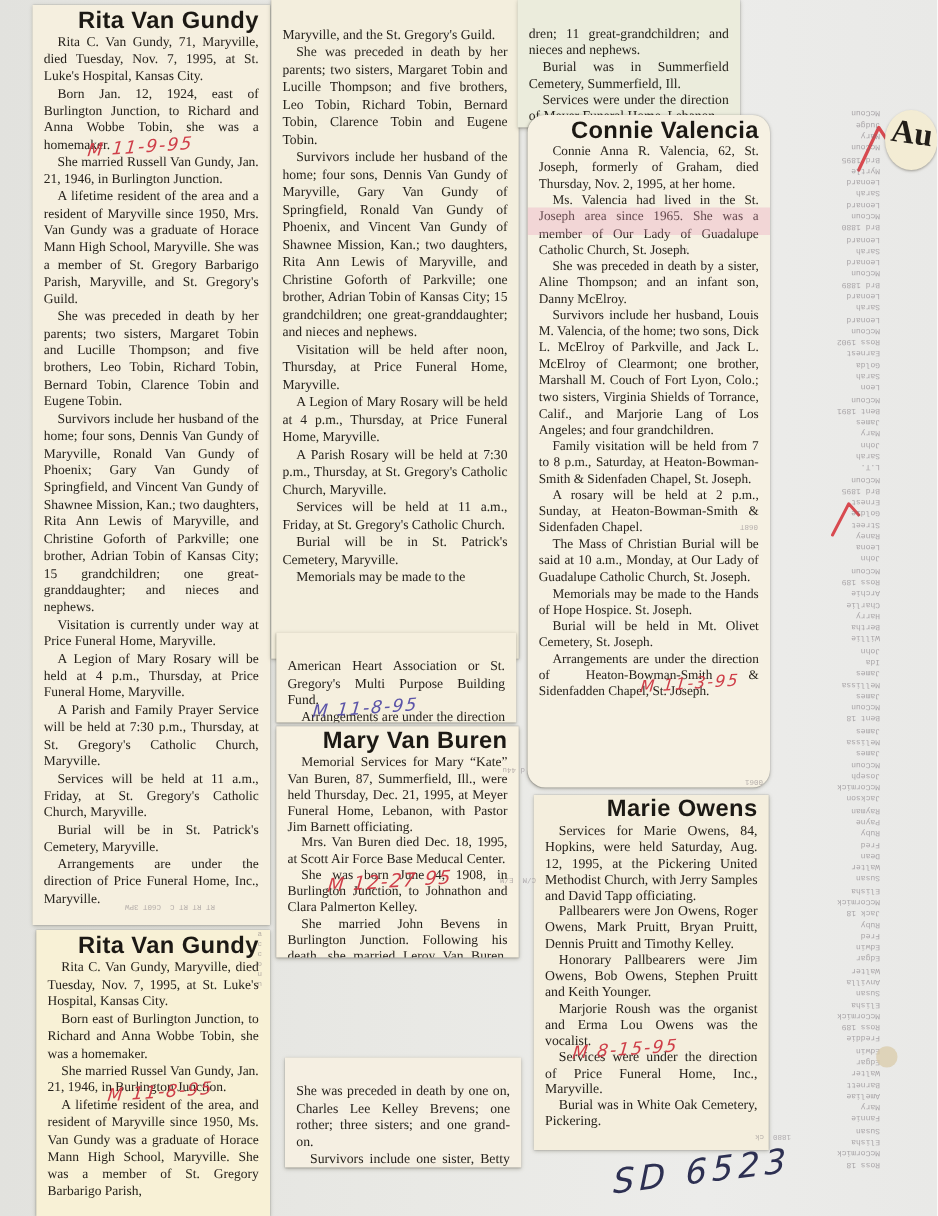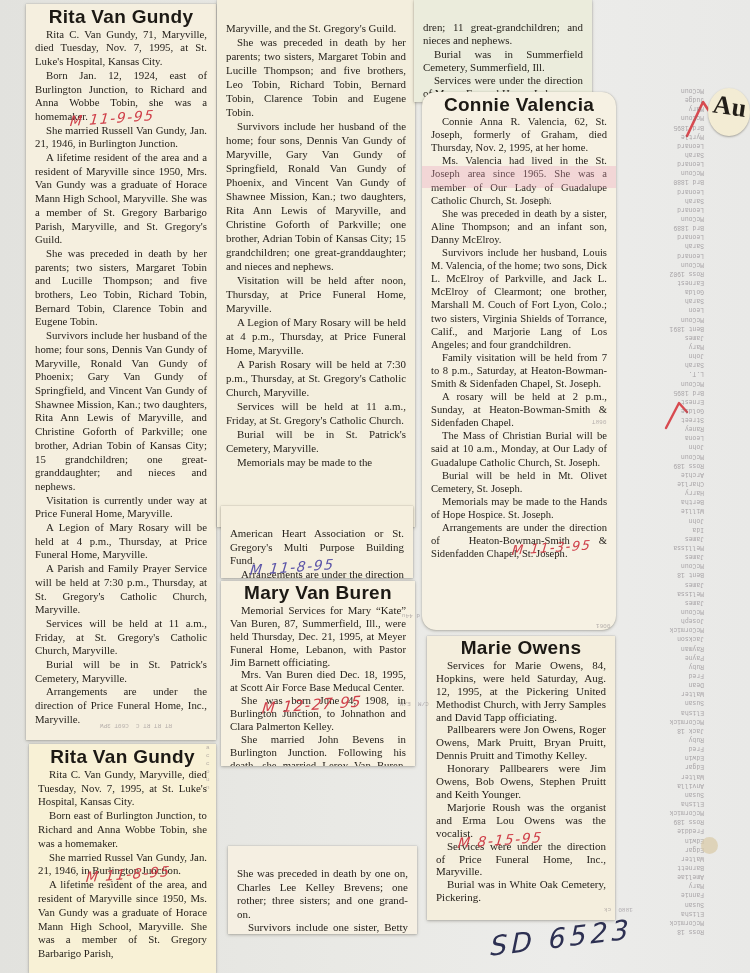--- a/index.html
+++ b/index.html
@@ -9,21 +9,21 @@
     font-family:"Liberation Serif",serif;
   }
   .clip{
     position:absolute;box-sizing:border-box;padding:5px 9px;
     color:#27231d;overflow:hidden;
     box-shadow:0 1px 3px rgba(70,65,50,.35),0 0 1px rgba(0,0,0,.25);
   }
   .clip p{margin:0;text-indent:11px;text-align:justify;}
   .clip.cont p:first-child{text-indent:0;margin-top:16px;}
   .headline{
-    font-family:"Liberation Sans",sans-serif;font-weight:bold;text-align:center;
+    font-family:"Liberation Sans",sans-serif;font-weight:bold;text-align:right;
     font-size:19px;margin:1px 0 4px;letter-spacing:.3px;color:#1c1914;text-indent:0;
   }
   .hand{
     position:absolute;font-family:"DejaVu Sans",sans-serif;font-style:italic;
     letter-spacing:1.5px;transform:rotate(-4deg) skewX(-10deg);white-space:nowrap;
   }
   .red{color:#cf3f49;}
   .blue{color:#5b54a8;}
   .ink{color:#2d3052;}
   .strip{position:absolute;left:626px;top:86px;width:78px;}
@@ -149,22 +149,22 @@
     <div class="pink-band"></div>
     <h2 class="headline">Connie Valencia</h2>
     <div>
         <p>Connie Anna R. Valencia, 62, St. Joseph, formerly of Graham, died Thursday, Nov. 2, 1995, at her home.</p>
         <p>Ms. Valencia had lived in the St. Joseph area since 1965. She was a member of Our Lady of Guadalupe Catholic Church, St. Joseph.</p>
         <p>She was preceded in death by a sister, Aline Thompson; and an infant son, Danny McElroy.</p>
         <p>Survivors include her husband, Louis M. Valencia, of the home; two sons, Dick L. McElroy of Parkville, and Jack L. McElroy of Clearmont; one brother, Marshall M. Couch of Fort Lyon, Colo.; two sisters, Virginia Shields of Torrance, Calif., and Marjorie Lang of Los Angeles; and four grandchildren.</p>
         <p>Family visitation will be held from 7 to 8 p.m., Saturday, at Heaton-Bowman-Smith &amp; Sidenfaden Chapel, St. Joseph.</p>
         <p>A rosary will be held at 2 p.m., Sunday, at Heaton-Bowman-Smith &amp; Sidenfaden Chapel.</p>
         <p>The Mass of Christian Burial will be said at 10 a.m., Monday, at Our Lady of Guadalupe Catholic Church, St. Joseph.</p>
+        <p>Memorials may be made to the Hands of Hope Hospice. St. Joseph.</p>
         <p>Burial will be held in Mt. Olivet Cemetery, St. Joseph.</p>
-        <p>Memorials may be made to the Hands of Hope Hospice. St. Joseph.</p>
         <p>Arrangements are under the direction of Heaton-Bowman-Smith &amp; Sidenfadden Chapel, St. Joseph.</p>
       </div>
   </article>
 
   <article class="clip" id="clipI">
     <h2 class="headline">Marie Owens</h2>
     <div>
         <p>Services for Marie Owens, 84, Hopkins, were held Saturday, Aug. 12, 1995, at the Pickering United Methodist Church, with Jerry Samples and David Tapp officiating.</p>
         <p>Pallbearers were Jon Owens, Roger Owens, Mark Pruitt, Bryan Pruitt, Dennis Pruitt and Timothy Kelley.</p>
         <p>Honorary Pallbearers were Jim Owens, Bob Owens, Stephen Pruitt and Keith Younger.</p>

